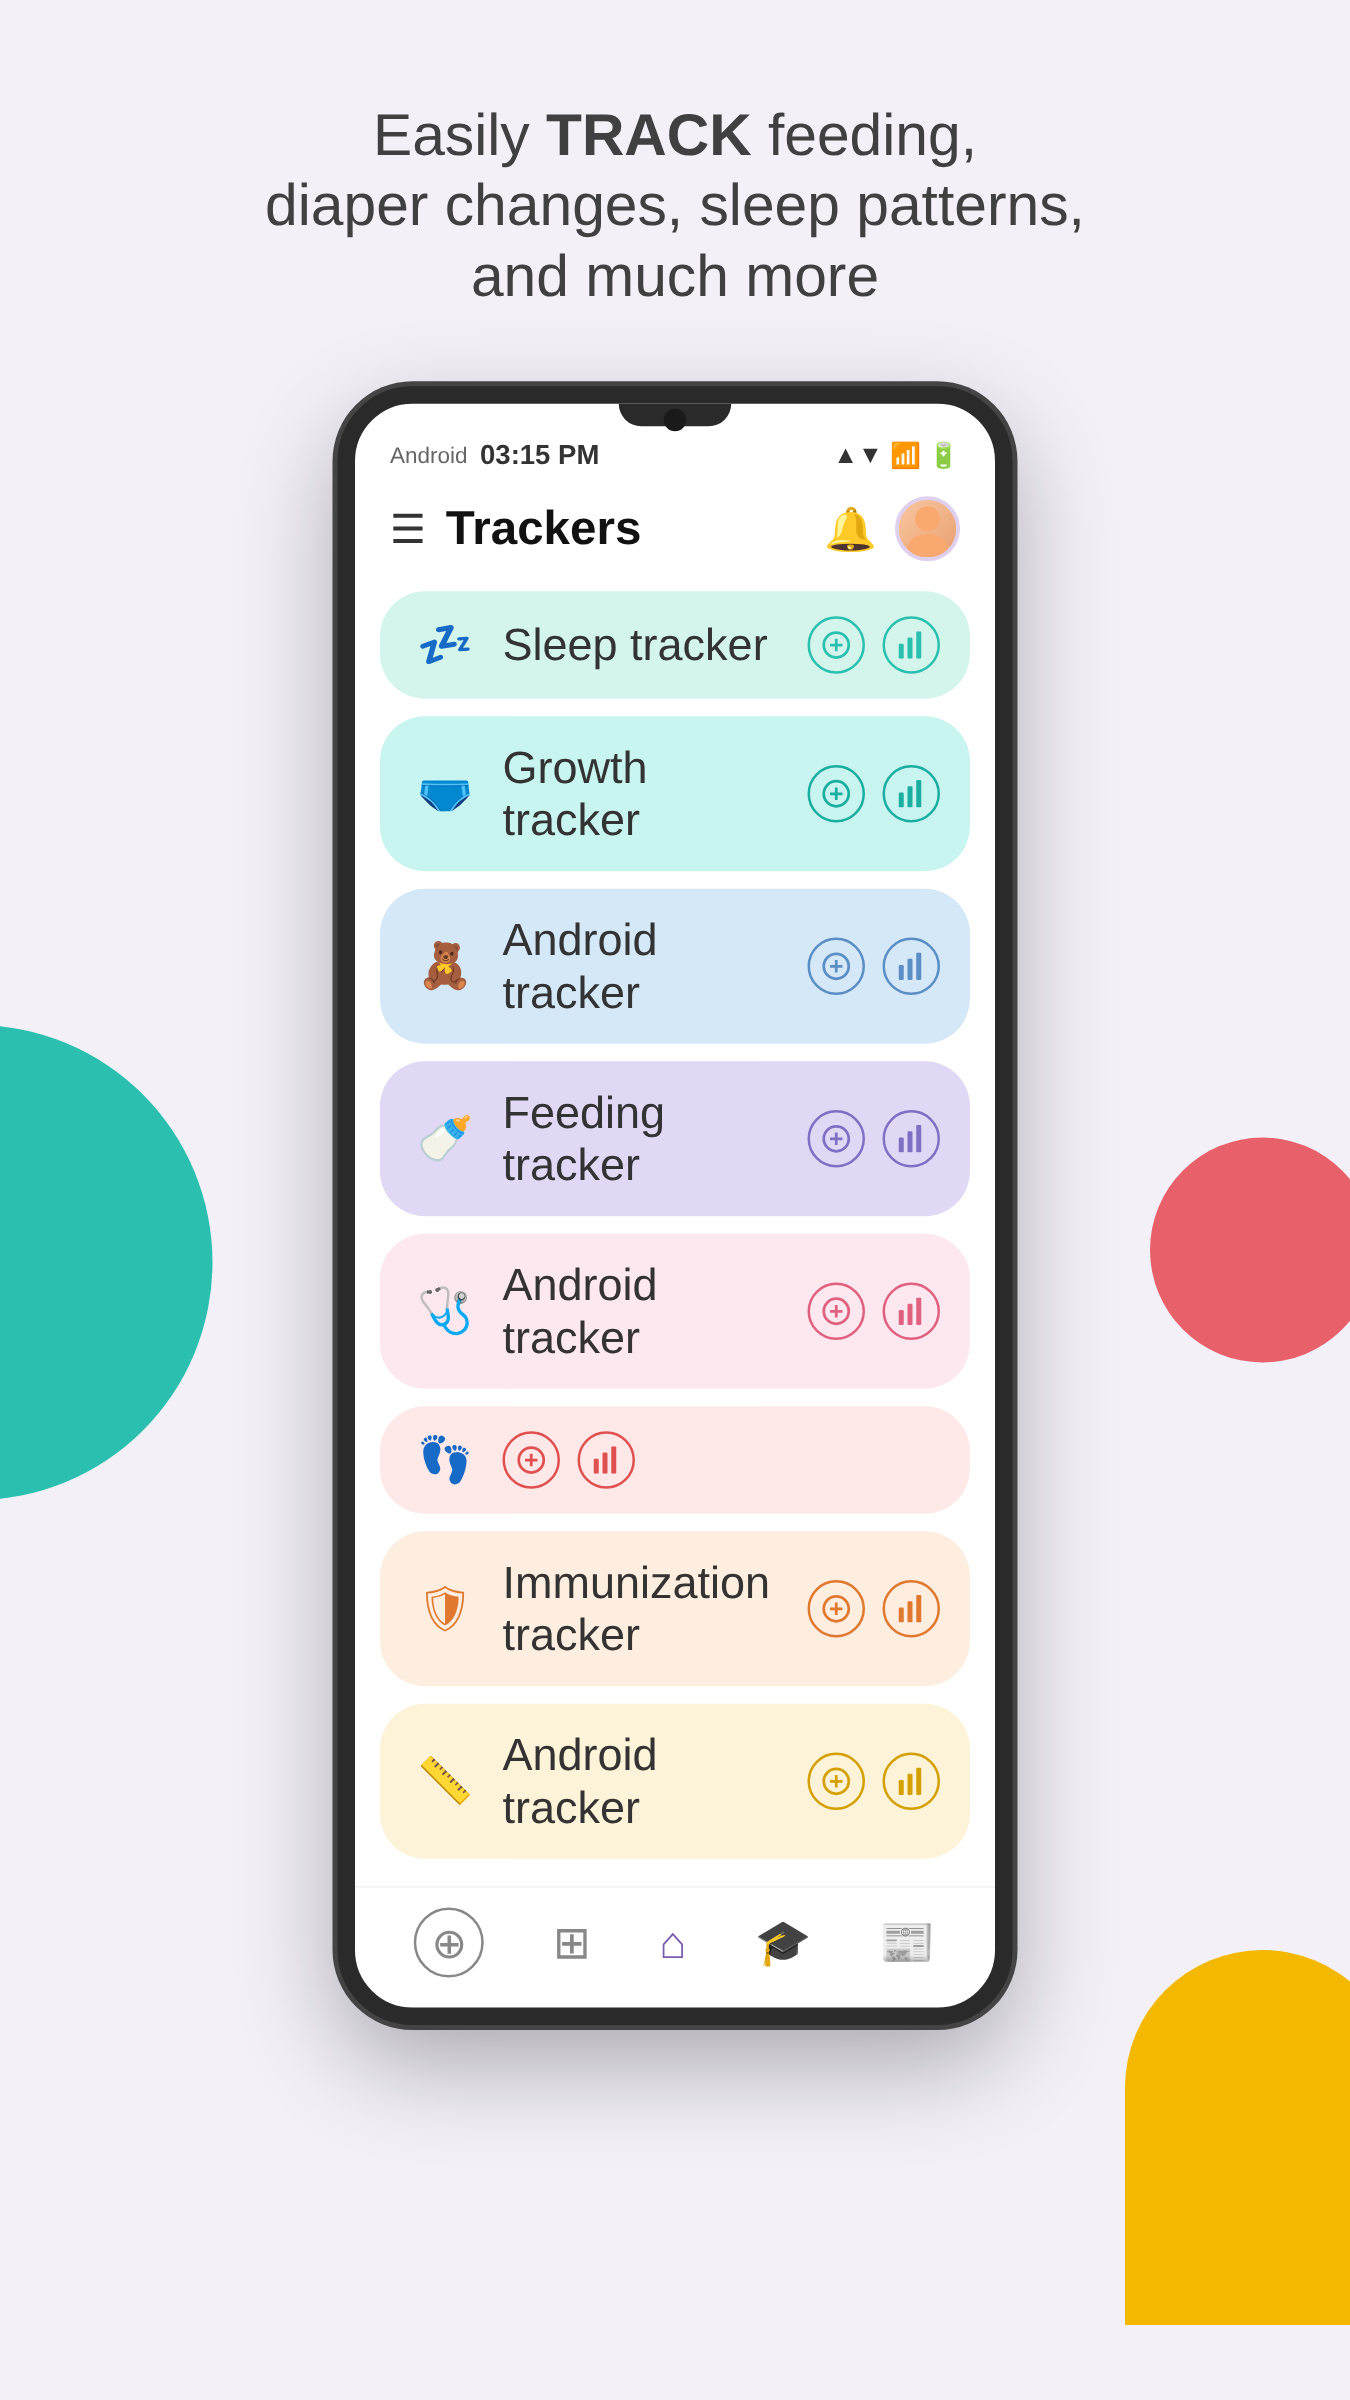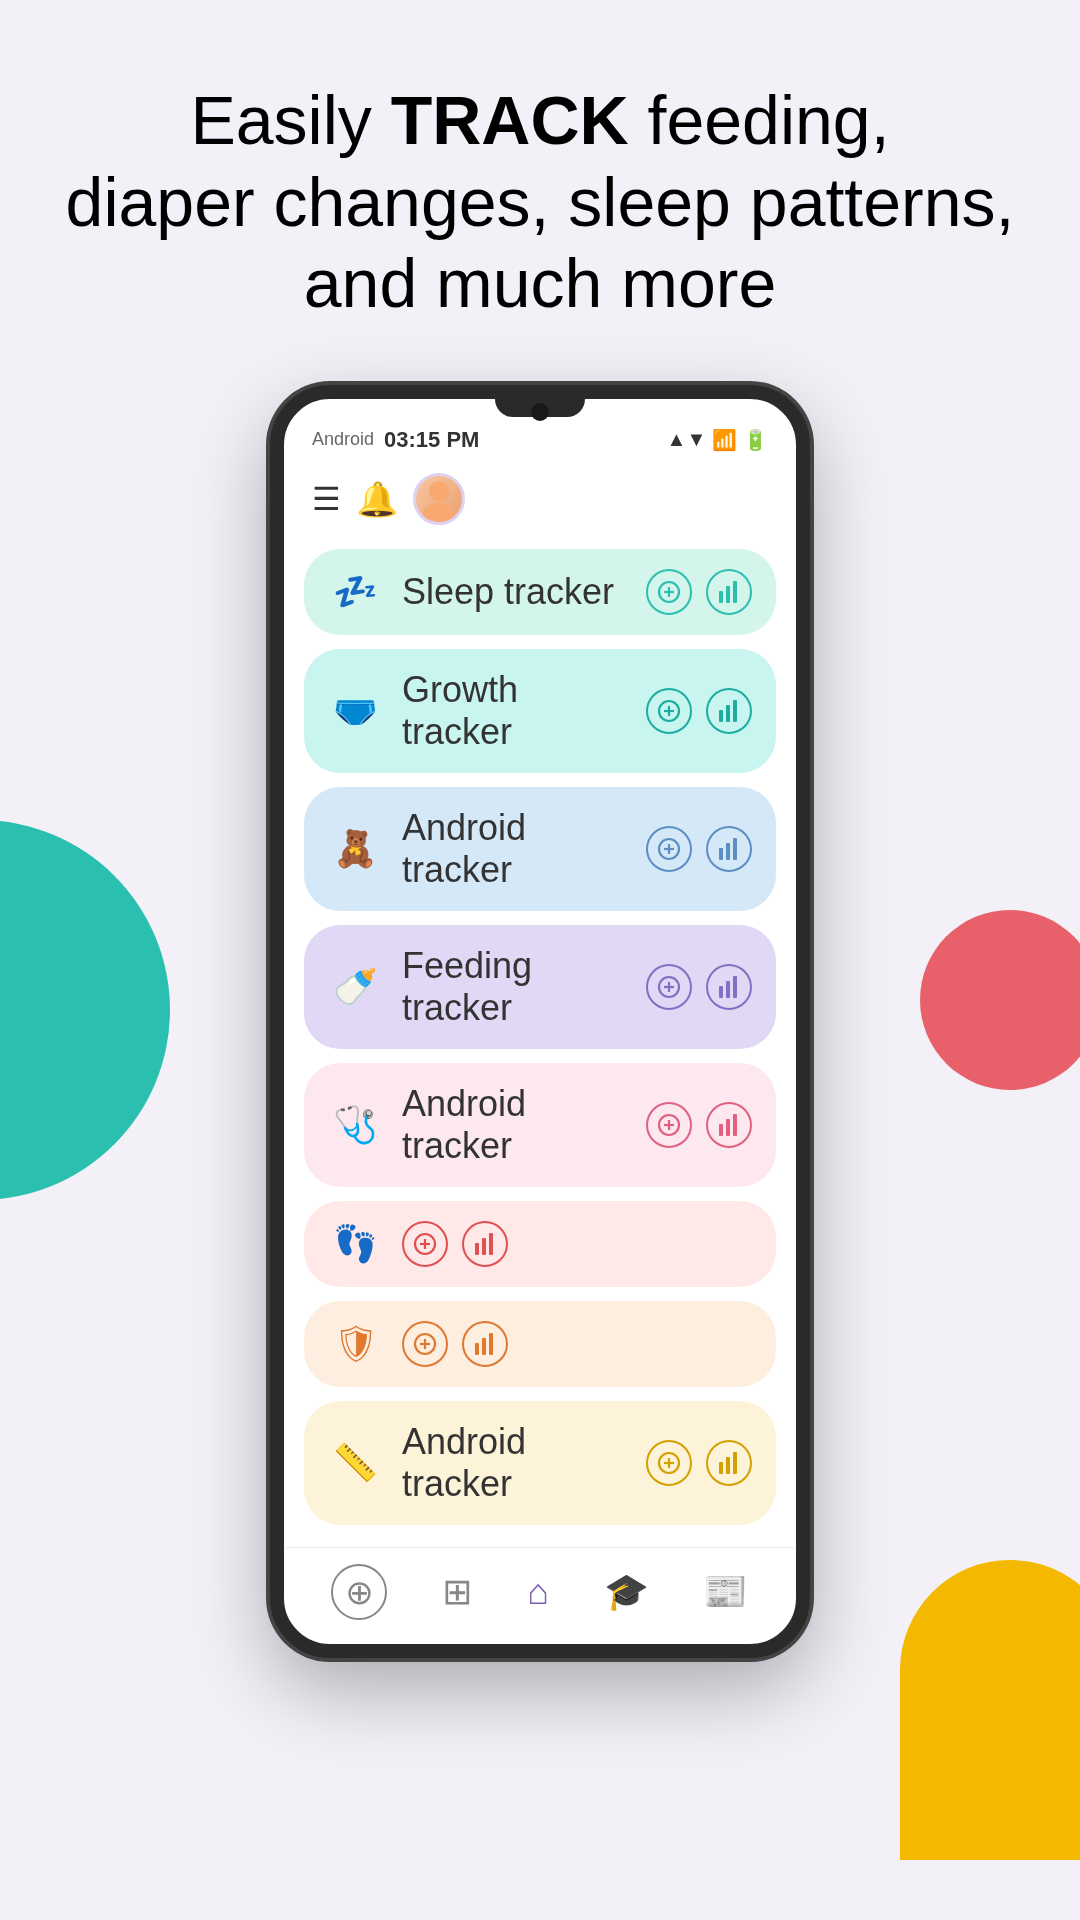--- a/index.html
+++ b/index.html
@@ -46,23 +46,23 @@
     }
 
     
     .hero-text {
       text-align: center;
       padding: 80px 60px 50px;
       position: relative;
       z-index: 2;
     }
     .hero-text h1 {
-      font-size: 68px;
+      font-size: 47px;
       line-height: 1.2;
-      color: #000000;
+      color: #404040;
       font-weight: 400;
     }
     .hero-text h1 strong {
       font-weight: 900;
     }
 
     
     .phone-wrapper {
       display: flex;
       justify-content: center;
@@ -278,20 +278,21 @@
       </div>
       <div class="status-icons">
         <span>▲▼</span>
         <span>📶</span>
         <span>🔋</span>
       </div>
     </div>
 
     <div class="app-header">
       <span class="hamburger">☰</span>
+      <span class="app-title">Trackers</span>
       <div class="header-icons">
         <span class="bell-icon">🔔</span>
         <div class="avatar">
           <svg viewBox="0 0 44 44" xmlns="http://www.w3.org/2000/svg">
             <circle cx="22" cy="14" r="10" fill="#f9a870"></circle>
             <ellipse cx="22" cy="38" rx="16" ry="12" fill="#f9a870"></ellipse>
           </svg>
         </div>
       </div>
     </div>
@@ -411,20 +412,21 @@
               <svg width="24" height="22" viewBox="0 0 24 22" fill="currentColor">
                 <rect x="2" y="10" width="4" height="12" rx="1"></rect>
                 <rect x="9" y="5" width="4" height="17" rx="1"></rect>
                 <rect x="16" y="0" width="4" height="22" rx="1"></rect>
               </svg>
             </button>
           </div>
         </div>
         <div class="tracker-card tracker-immunization">
           <span class="tracker-icon">🛡</span>
+          <span class="tracker-name">Immunization tracker</span>
           <div class="card-actions">
             <button class="action-btn">
               <svg width="24" height="24" viewBox="0 0 24 24" fill="none" stroke="currentColor" stroke-width="2.2">
                 <circle cx="12" cy="12" r="10"></circle>
                 <line x1="12" y1="7" x2="12" y2="17"></line>
                 <line x1="7" y1="12" x2="17" y2="12"></line>
               </svg>
             </button>
             <button class="action-btn bar-icon">
               <svg width="24" height="22" viewBox="0 0 24 22" fill="currentColor">

